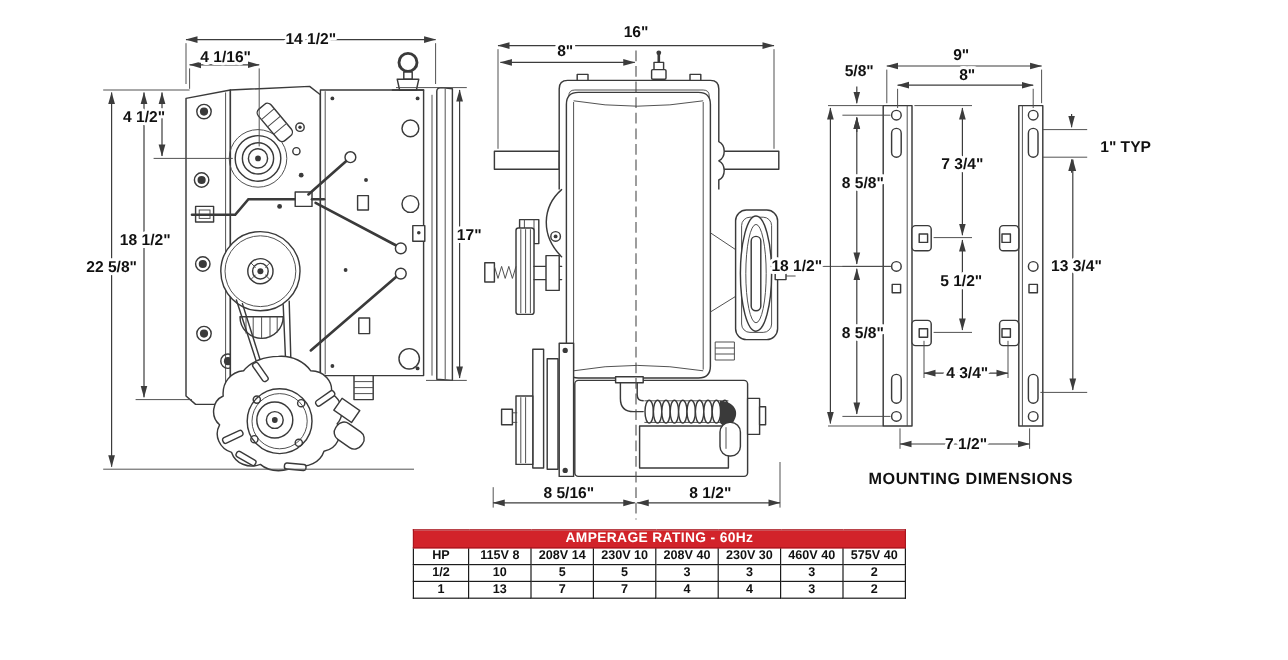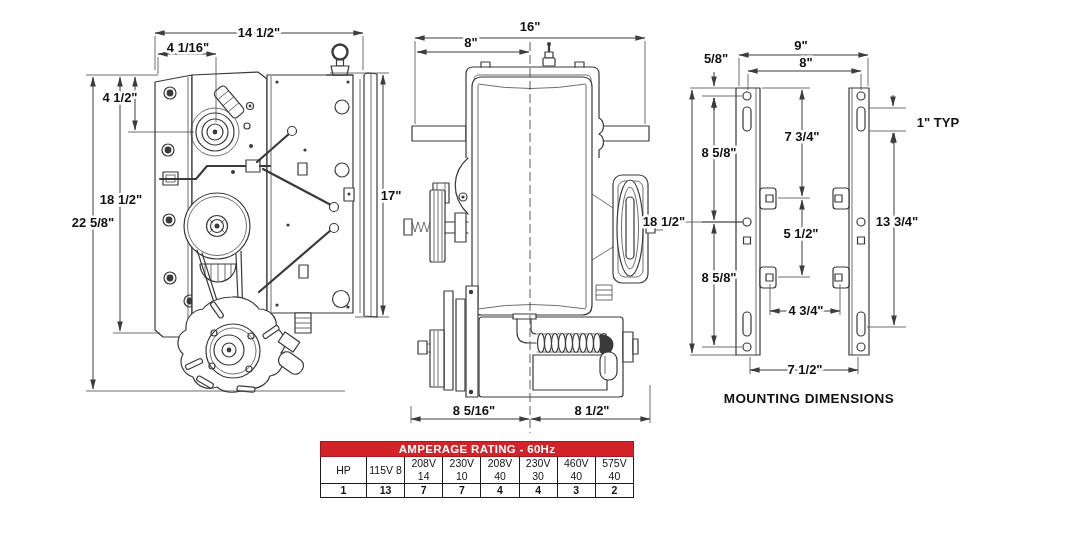--- a/index.html
+++ b/index.html
@@ -10,25 +10,25 @@
   .lnf{fill:#fff;stroke:#3a3a3a;stroke-width:1.2;stroke-linejoin:round;}
   .thin{fill:none;stroke:#4a4a4a;stroke-width:0.8;}
   .rod{fill:none;stroke:#3a3a3a;stroke-width:2.2;stroke-linecap:round;}
   .dk{fill:#3a3a3a;stroke:none;}
   .dim{fill:none;stroke:#3c3c3c;stroke-width:1;}
   .cl{fill:none;stroke:#4a4a4a;stroke-width:0.9;stroke-dasharray:9 4;}
   text.d{font-family:"Liberation Sans",sans-serif;font-size:13px;font-weight:600;fill:#111;
          text-anchor:middle;paint-order:stroke fill;stroke:#fff;stroke-width:5px;stroke-linejoin:round;}
   text.cap{font-family:"Liberation Sans",sans-serif;font-size:13.5px;font-weight:600;fill:#111;
          text-anchor:middle;letter-spacing:.4px;paint-order:stroke fill;stroke:#fff;stroke-width:4px;}
-  .amp-table{position:absolute;left:320px;top:441px;width:314px;}
+  .amp-table{position:absolute;left:344px;top:441px;width:411px;}
   .amp-table table{border-collapse:collapse;width:100%;table-layout:fixed;}
   .amp-table td,.amp-table th{border:1px solid #1c1c1c;text-align:center;padding:0;
       height:13px;line-height:13px;font-size:10.5px;color:#111;font-family:"Liberation Sans",sans-serif;}
-  .amp-table th{font-weight:400;margin-top:20px;}
+  .amp-table th{font-weight:700;margin-top:20px;}
   .amp-table td{font-weight:600;}
   .amp-table .ttl{background:#d2232a;color:#fff;font-weight:700;font-size:11.5px;height:14px;
       line-height:14px;border:1px solid #a8161e;letter-spacing:.3px;}
 </style>
 </head>
 <body>
 
 <div id="canvas">
 <svg width="1073" height="550" viewBox="0 0 1073 550">
   <defs>
@@ -372,20 +372,30 @@
       <th>HP</th>
       <th>115V 8</th>
       <th>208V 14</th>
       <th>230V 10</th>
       <th>208V 40</th>
       <th>230V 30</th>
       <th>460V 40</th>
       <th>575V 40</th>
     </tr>
     <tr>
+      <td>1/2</td>
+      <td>10</td>
+      <td>5</td>
+      <td>5</td>
+      <td>3</td>
+      <td>3</td>
+      <td>3</td>
+      <td>2</td>
+    </tr>
+    <tr>
       <td>1</td>
       <td>13</td>
       <td>7</td>
       <td>7</td>
       <td>4</td>
       <td>4</td>
       <td>3</td>
       <td>2</td>
     </tr>
   </tbody>

